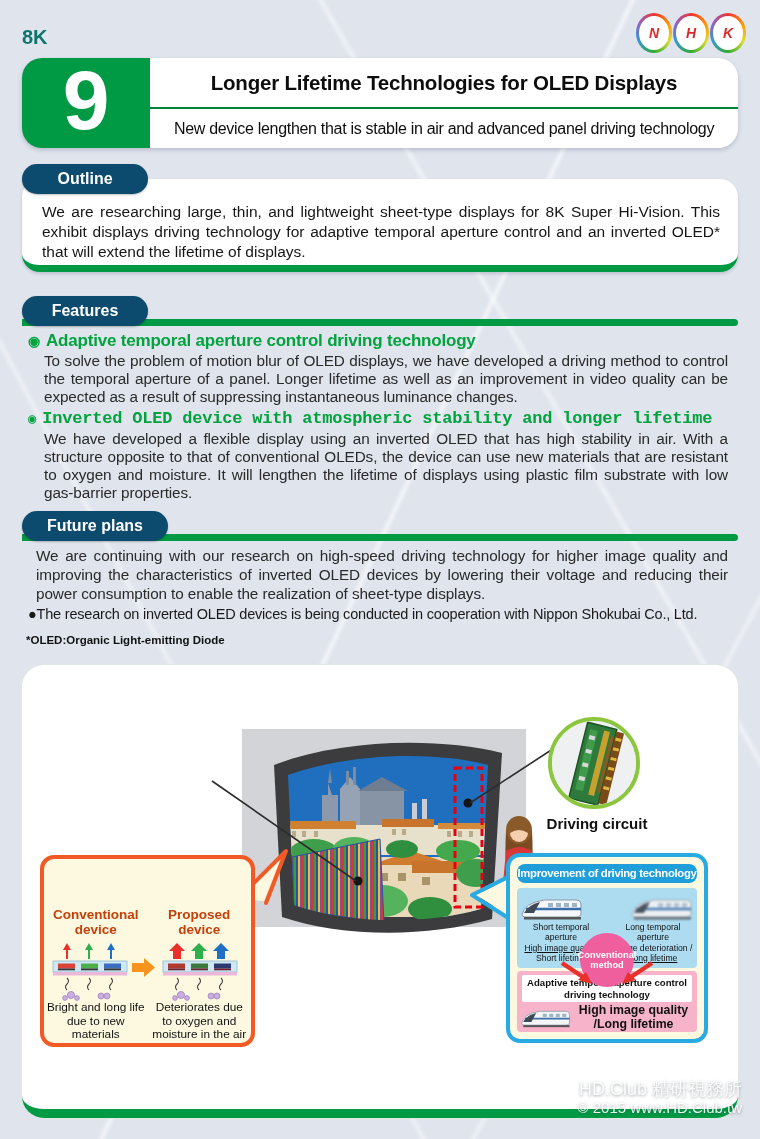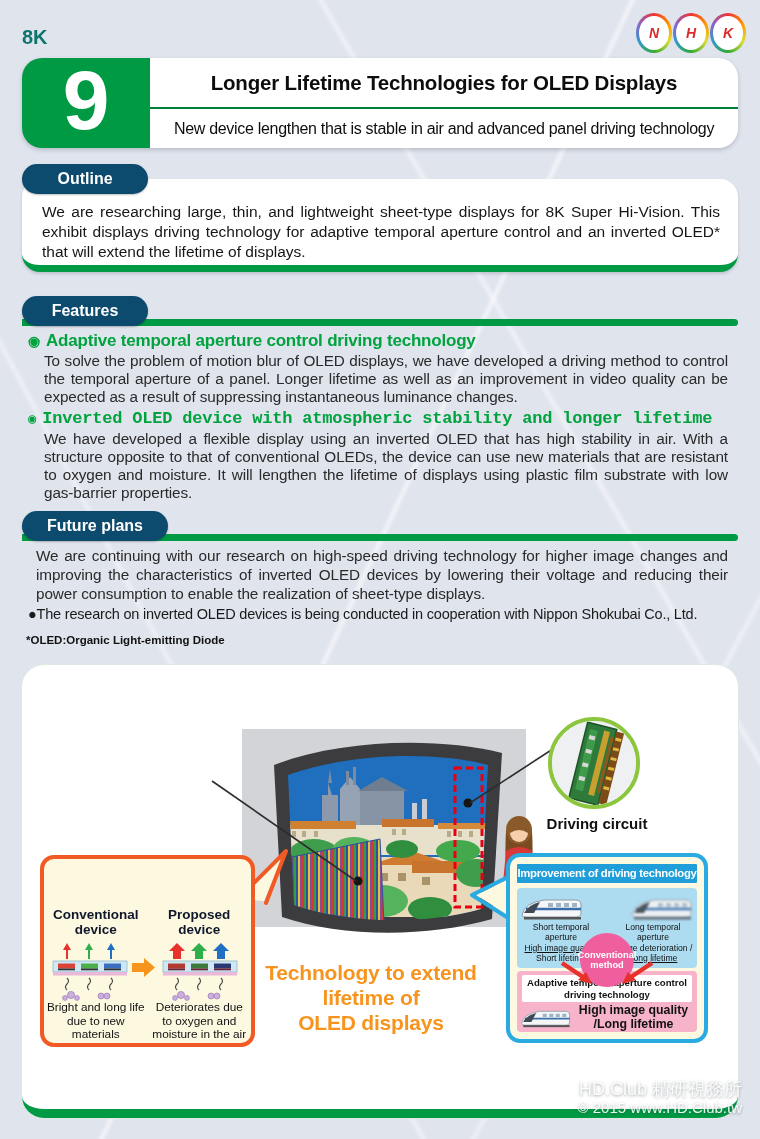--- a/index.html
+++ b/index.html
@@ -69,34 +69,34 @@
   .circuit-label{position:absolute;left:505px;top:150px;width:140px;text-align:center;
     font-size:15px;font-weight:bold;color:#111;z-index:3;}
   .woman{position:absolute;left:466px;top:150px;z-index:3;}
   
   .callout-left{position:absolute;left:18px;top:190px;width:215px;height:192px;
     background:#fdf9e1;border:4px solid #f15a24;border-radius:14px;box-sizing:border-box;z-index:4;}
   .tail-left{position:absolute;left:208px;top:178px;z-index:3;}
   .lc-header{position:absolute;left:12px;right:12px;top:7px;background:#f7941d;border-radius:6px;
     color:#fff;font-weight:bold;font-size:12.8px;line-height:1.22;text-align:center;padding:3px 2px;}
   .lc-titles{position:absolute;left:0;right:0;top:49px;display:flex;text-align:center;
-    font-size:13.5px;color:#0f172a;line-height:1.1;font-weight:bold;}
+    font-size:13.5px;color:#c2410c;line-height:1.1;font-weight:bold;}
   .lc-titles div{flex:1;}
   .lc-svg{position:absolute;left:3px;top:84px;}
   .lc-caps{position:absolute;left:0;right:0;top:142px;display:flex;text-align:center;
     font-size:11.8px;color:#111;line-height:1.15;}
   .lc-caps div{flex:1;padding:0 2px;}
   
   .center-msg{position:absolute;left:234px;top:296px;width:230px;text-align:center;z-index:4;
     font-size:21px;font-weight:bold;color:#f7941e;line-height:1.18;letter-spacing:-.2px;}
   
   .callout-right{position:absolute;left:484px;top:188px;width:202px;height:190px;
     background:#fdf9e1;border:4px solid #29abe2;border-radius:14px;box-sizing:border-box;z-index:4;}
   .tail-right{position:absolute;left:444px;top:196px;z-index:3;}
-  .rc-header{position:absolute;left:7px;right:7px;top:7px;background:#1f9ed9;border-radius:1px;
+  .rc-header{position:absolute;left:7px;right:7px;top:7px;background:#1f9ed9;border-radius:8px;
     color:#fff;font-weight:bold;font-size:11.3px;line-height:19px;text-align:center;white-space:nowrap;letter-spacing:-.3px;}
   .rc-blue{position:absolute;left:7px;right:7px;top:31px;height:80px;background:#addcf1;border-radius:4px;}
   .rc-train{position:absolute;top:5px;}
   .rc-train.blur{filter:blur(1px);}
   .rc-circle{position:absolute;left:50%;top:1px;transform:translateX(-50%);width:54px;height:54px;
     border-radius:50%;background:#ef5f9e;color:#fff;font-weight:bold;font-size:9.3px;line-height:1.1;
     display:flex;align-items:center;justify-content:center;text-align:center;z-index:2;margin-top:44px;}
   .rc-cap{position:absolute;top:34px;width:88px;text-align:center;font-size:8.6px;line-height:1.2;color:#111;}
   .rc-cap .u{text-decoration:underline;}
   .rc-arrows{position:absolute;left:0;top:103px;z-index:3;}
@@ -150,21 +150,21 @@
 </div>
 <div class="feat-b" style="top:352px;">To solve the problem of motion blur of OLED displays, we have developed a driving method to control the temporal aperture of a panel. Longer lifetime as well as an improvement in video quality can be expected as a result of suppressing instantaneous luminance changes.</div>
 
 <div class="feat-h" style="top:409px;font-family:Liberation Mono, monospace;">
   <span class="bullet">◉</span><span>Inverted OLED device with atmospheric stability and longer lifetime</span>
 </div>
 <div class="feat-b" style="top:430px;">We have developed a flexible display using an inverted OLED that has high stability in air. With a structure opposite to that of conventional OLEDs, the device can use new materials that are resistant to oxygen and moisture. It will lengthen the lifetime of displays using plastic film substrate with low gas-barrier properties.</div>
 
 <div class="pill" style="left:22px;top:511px;width:146px;">Future plans</div>
 <div class="rule" style="left:22px;top:534px;width:716px;"></div>
-<div class="plain-b" style="top:547px;">We are continuing with our research on high-speed driving technology for higher image changes and improving the characteristics of inverted OLED devices by lowering their voltage and reducing their power consumption to enable the realization of sheet-type displays.</div>
+<div class="plain-b" style="top:547px;">We are continuing with our research on high-speed driving technology for higher image quality and improving the characteristics of inverted OLED devices by lowering their voltage and reducing their power consumption to enable the realization of sheet-type displays.</div>
 <div class="note-line" style="top:606px;">
   <span>●</span><span>The research on inverted OLED devices is being conducted in cooperation with Nippon Shokubai Co., Ltd.</span>
 </div>
 <div class="footnote" style="top:634px;">*OLED:Organic Light-emitting Diode</div>
 
 <div class="figure">
 
   <div class="backdrop"></div>
 
   <svg class="tv" width="252" height="206" viewBox="0 0 252 206">
@@ -349,25 +349,20 @@
         <rect x="167" y="20.5" width="17" height="5" fill="#2a3a70"></rect>
           <rect x="167" y="25.5" width="17" height="1.8" fill="#6e1f2e"></rect>
       </g>
     </svg>
     <div class="lc-caps">
       <div>Bright and long life due to new materials</div>
       <div>Deteriorates due to oxygen and moisture in the air</div>
     </div>
   </div>
 
-  <div class="center-msg">
-    <div>Technology to extend</div>
-    <div>lifetime of</div>
-    <div>OLED displays</div>
-  </div>
 
   <svg class="tail-right" width="68" height="68" viewBox="0 0 68 68">
     <polygon points="58,10 10,34 48,58" fill="#fdf9e1"></polygon>
     <polyline points="62,6 6,34 50,62" fill="none" stroke="#29abe2" stroke-width="4" stroke-linejoin="round" stroke-linecap="round"></polyline>
   </svg>
 
   <div class="callout-right">
     <div class="rc-header">Improvement of driving technology</div>
 
     <div class="rc-blue">

